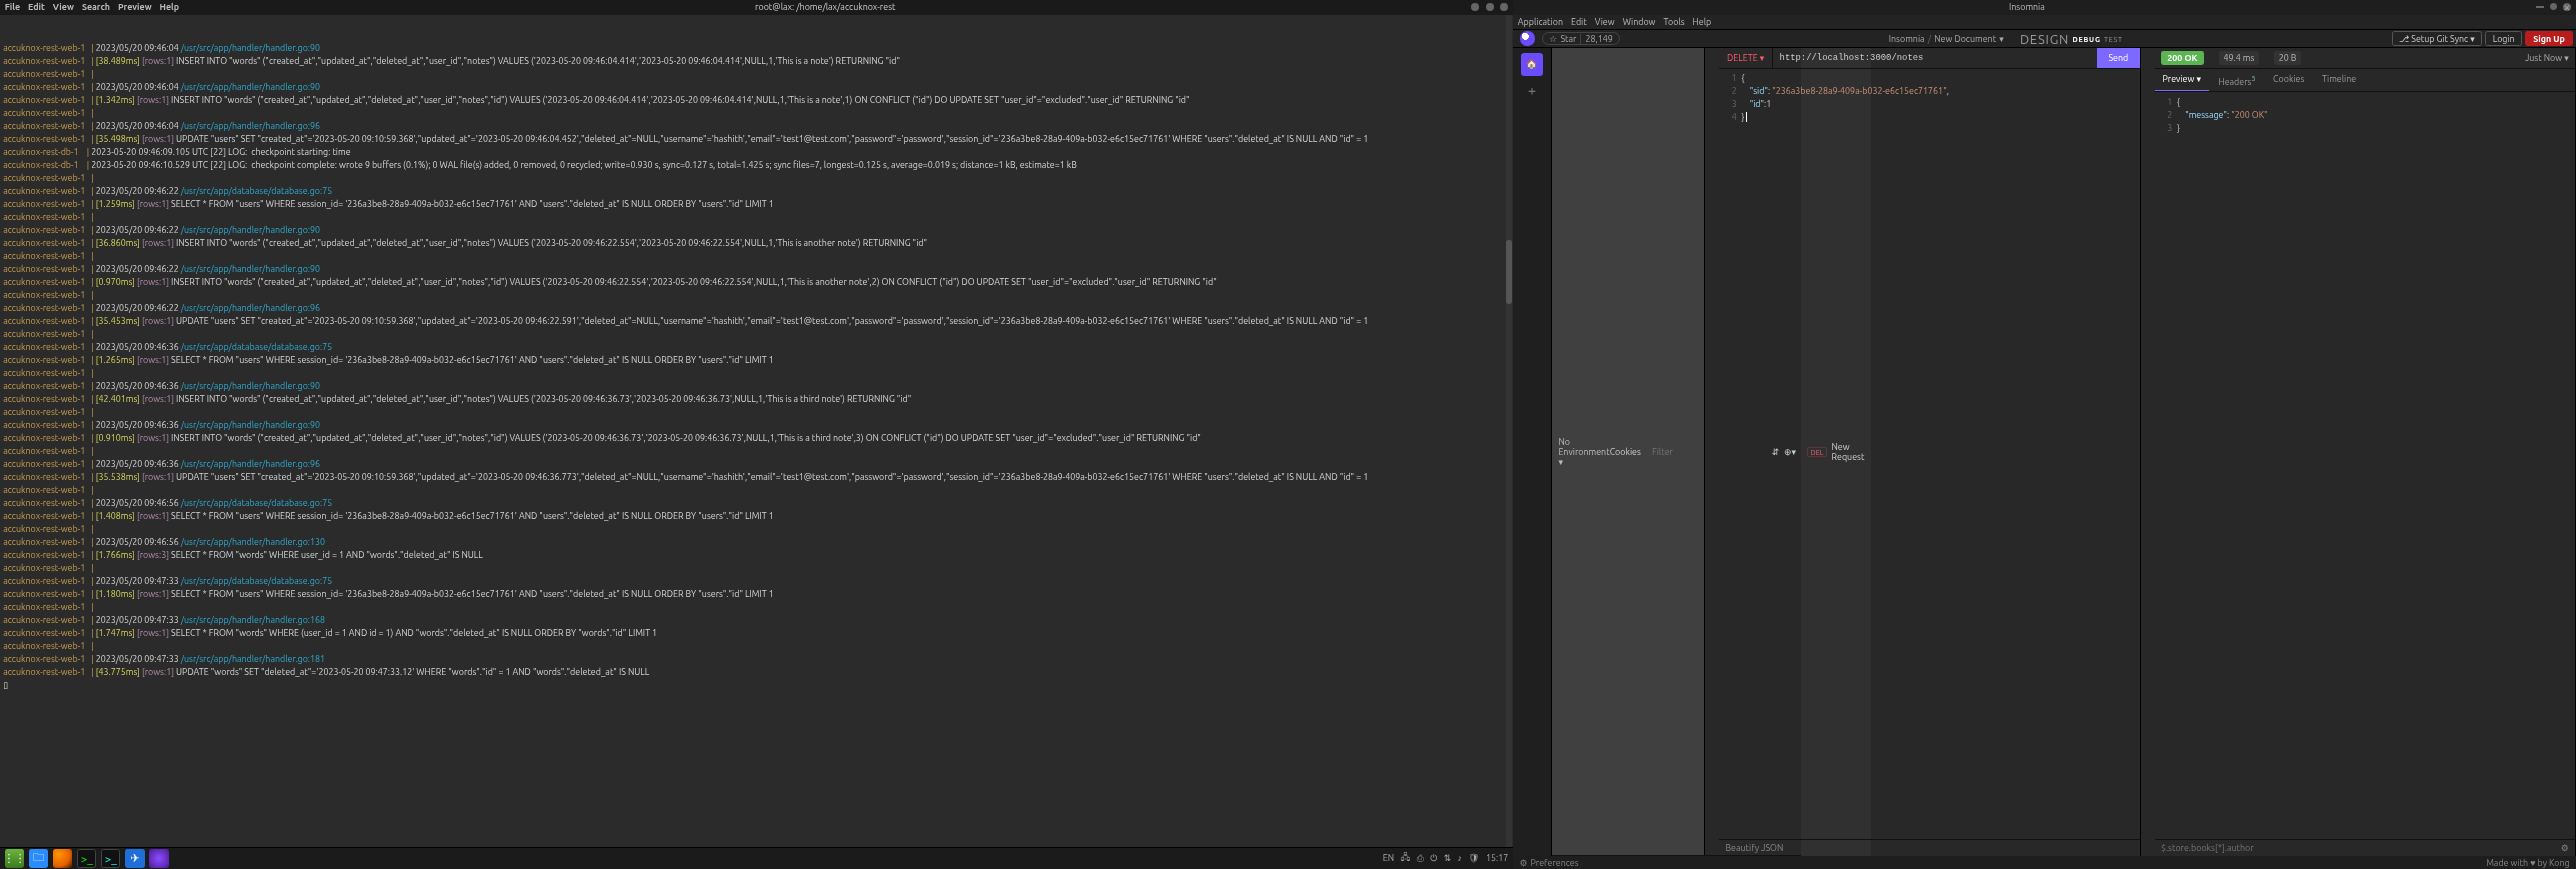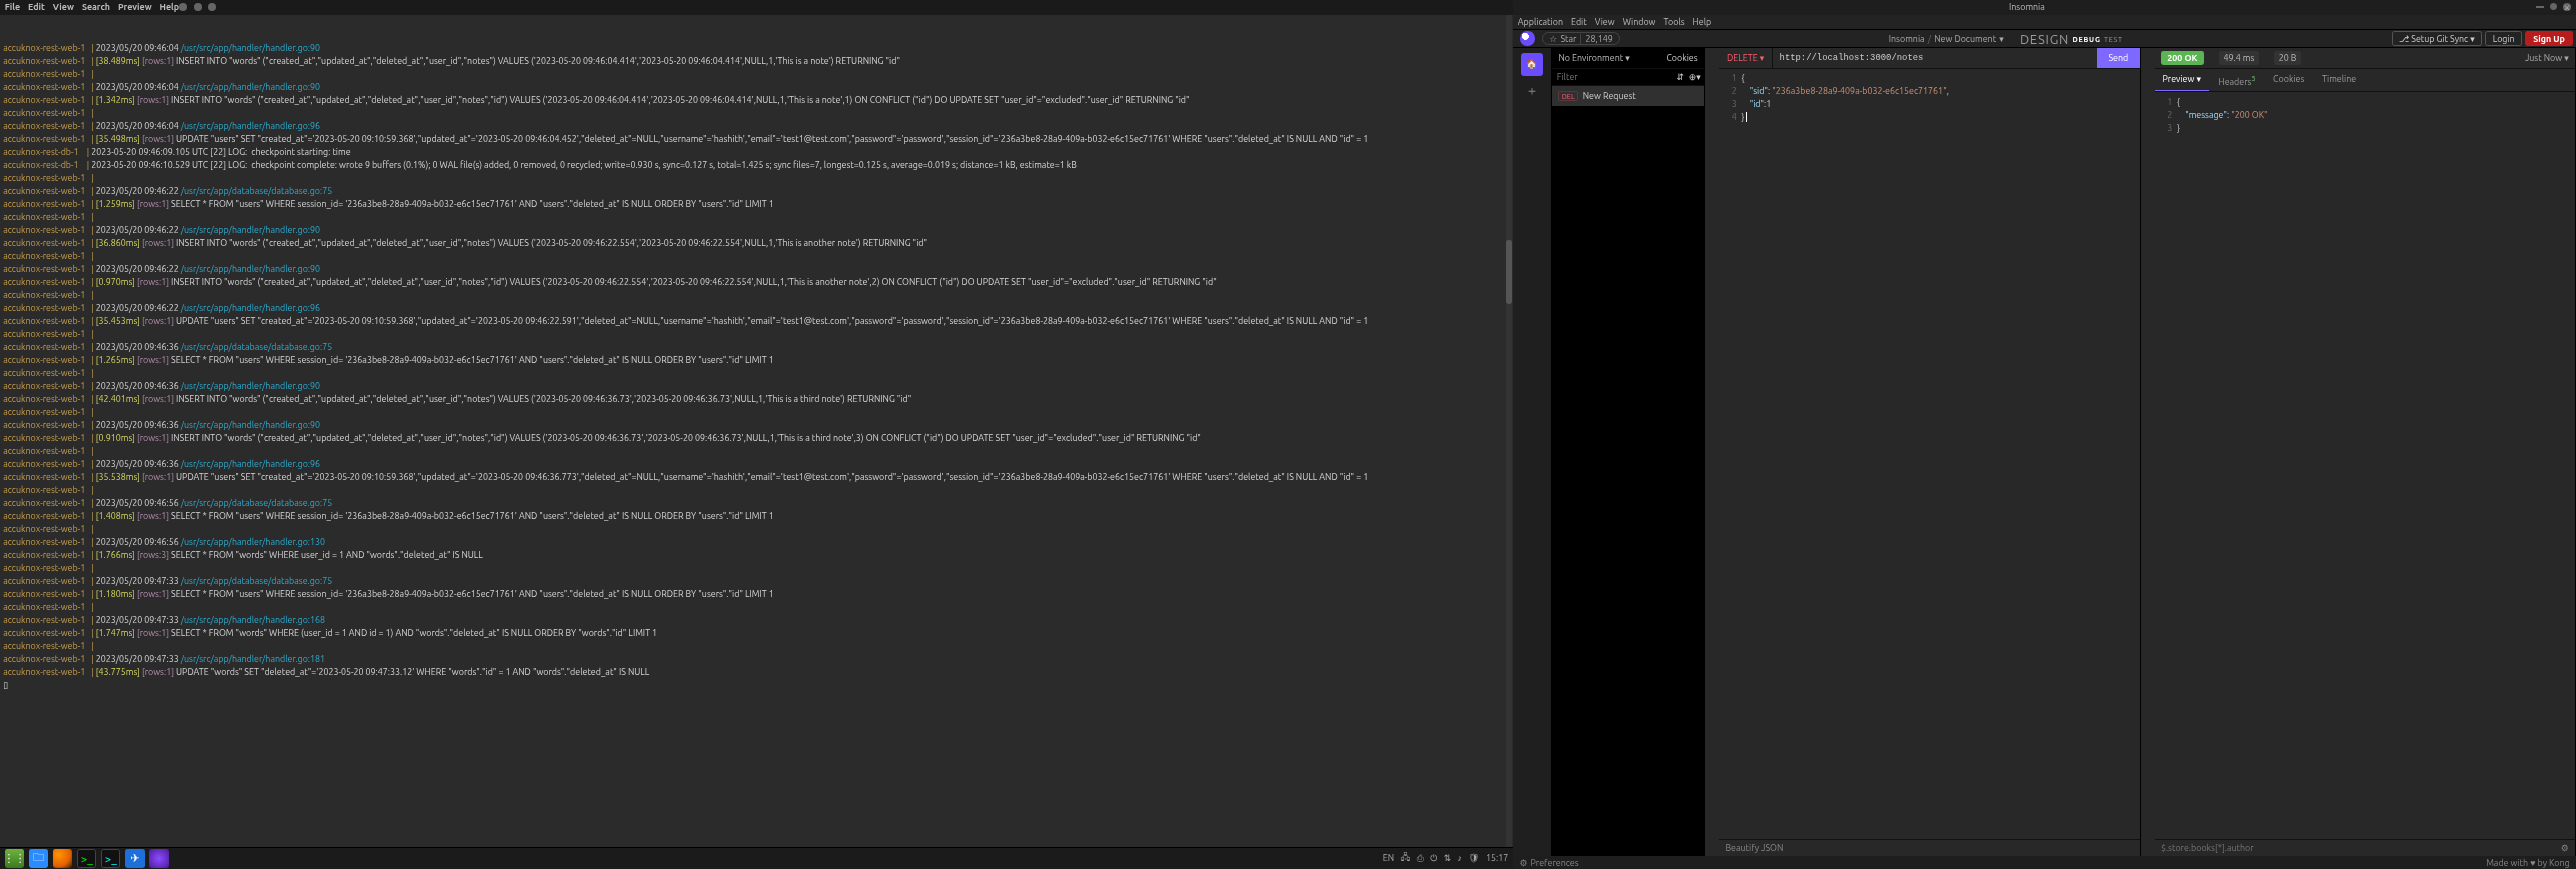--- a/index.html
+++ b/index.html
@@ -55,21 +55,21 @@
 .ins-toolbar .spacer{flex:1;}
 .breadcrumb { display:flex; gap:3.2px; align-items:center; color:#aaa;}
 .breadcrumb .chev{color:#666;}
 .envlabel{color:#999;}
 
 .ins-main { flex:1; display:flex; overflow:hidden;}
 .ins-sidebar { width:39px; background:#1f1f1f; border-right:0.8px solid #000; display:flex; flex-direction:column; align-items:center; gap:6.4px; padding-top:4.8px;}
 .ins-sidebar .home{width:22.5px;height:22.5px;border-radius:3.2px;background:#6b4dff;display:flex;align-items:center;justify-content:center;color:#fff;}
 .ins-sidebar .plus{color:#888;font-size:13px;}
 
-.ins-reqlist { width:153px; background:#000000; border-right:0.8px solid #000; display:flex; flex-direction:column;}
+.ins-reqlist { width:153px; background:#404040; border-right:0.8px solid #000; display:flex; flex-direction:row;}
 .reqlist-head{display:flex;align-items:center;justify-content:space-between;padding:4.8px 6.4px;border-bottom:0.8px solid #111;}
 .reqlist-head .env{color:#bbb;}
 .reqlist-filter{display:flex;align-items:center;gap:4.8px;padding:3.2px 4.8px;border-bottom:0.8px solid #111;}
 .reqlist-filter input{flex:1;background:transparent;border:none;color:#999;outline:none;}
 .reqlist-item{display:flex;align-items:center;gap:4.8px;padding:4.8px 6.4px;}
 .reqlist-item.active{background:#303030;}
 .method-badge{color:#ff5c6c;font-size:7.2px;border:0.8px solid #ff5c6c33;padding:0 2.4px;border-radius:1.6px;}
 
 .ins-center { flex:1; display:flex; overflow:hidden;}
 .req-pane, .res-pane { flex:1; display:flex; flex-direction:column; border-right:0.8px solid #000;margin-left:14px;}
@@ -109,20 +109,21 @@
 <div class="terminal-window">
   <div class="titlebar">
     <div class="menubar" id="term-menu">
         <span>File</span>
         <span>Edit</span>
         <span>View</span>
         <span>Search</span>
         <span>Preview</span>
         <span>Help</span>
       </div>
+    <div class="title-center">root@lax: /home/lax/accuknox-rest</div>
     <div class="winctrl">
       <span class="min"></span>
       <span class="max"></span>
       <span class="close"></span>
     </div>
   </div>
   <div class="term-body">
     <div class="scroll" id="term-lines"><div class="ed-line"><span class="gold">accuknox-rest-web-1   | </span><span class="white">2023/05/20 09:46:04 </span><span class="cyan">/usr/src/app/handler/handler.go:90</span></div><div class="ed-line"><span class="gold">accuknox-rest-web-1   | </span><span class="yellow">[38.489ms] </span><span class="mag">[rows:1] </span><span class="white">INSERT INTO "words" ("created_at","updated_at","deleted_at","user_id","notes") VALUES ('2023-05-20 09:46:04.414','2023-05-20 09:46:04.414',NULL,1,'This is a note') RETURNING "id"</span></div><div class="ed-line"><span class="gold">accuknox-rest-web-1   | </span></div><div class="ed-line"><span class="gold">accuknox-rest-web-1   | </span><span class="white">2023/05/20 09:46:04 </span><span class="cyan">/usr/src/app/handler/handler.go:90</span></div><div class="ed-line"><span class="gold">accuknox-rest-web-1   | </span><span class="yellow">[1.342ms] </span><span class="mag">[rows:1] </span><span class="white">INSERT INTO "words" ("created_at","updated_at","deleted_at","user_id","notes","id") VALUES ('2023-05-20 09:46:04.414','2023-05-20 09:46:04.414',NULL,1,'This is a note',1) ON CONFLICT ("id") DO UPDATE SET "user_id"="excluded"."user_id" RETURNING "id"</span></div><div class="ed-line"><span class="gold">accuknox-rest-web-1   | </span></div><div class="ed-line"><span class="gold">accuknox-rest-web-1   | </span><span class="white">2023/05/20 09:46:04 </span><span class="cyan">/usr/src/app/handler/handler.go:96</span></div><div class="ed-line"><span class="gold">accuknox-rest-web-1   | </span><span class="yellow">[35.498ms] </span><span class="mag">[rows:1] </span><span class="white">UPDATE "users" SET "created_at"='2023-05-20 09:10:59.368',"updated_at"='2023-05-20 09:46:04.452',"deleted_at"=NULL,"username"='hashith',"email"='test1@test.com',"password"='password',"session_id"='236a3be8-28a9-409a-b032-e6c15ec71761' WHERE "users"."deleted_at" IS NULL AND "id" = 1</span></div><div class="ed-line"><span class="gold">accuknox-rest-db-1    | </span><span class="white">2023-05-20 09:46:09.105 UTC [22] LOG:  checkpoint starting: time</span></div><div class="ed-line"><span class="gold">accuknox-rest-db-1    | </span><span class="white">2023-05-20 09:46:10.529 UTC [22] LOG:  checkpoint complete: wrote 9 buffers (0.1%); 0 WAL file(s) added, 0 removed, 0 recycled; write=0.930 s, sync=0.127 s, total=1.425 s; sync files=7, longest=0.125 s, average=0.019 s; distance=1 kB, estimate=1 kB</span></div><div class="ed-line"><span class="gold">accuknox-rest-web-1   | </span></div><div class="ed-line"><span class="gold">accuknox-rest-web-1   | </span><span class="white">2023/05/20 09:46:22 </span><span class="cyan">/usr/src/app/database/database.go:75</span></div><div class="ed-line"><span class="gold">accuknox-rest-web-1   | </span><span class="yellow">[1.259ms] </span><span class="mag">[rows:1] </span><span class="white">SELECT * FROM "users" WHERE session_id= '236a3be8-28a9-409a-b032-e6c15ec71761' AND "users"."deleted_at" IS NULL ORDER BY "users"."id" LIMIT 1</span></div><div class="ed-line"><span class="gold">accuknox-rest-web-1   | </span></div><div class="ed-line"><span class="gold">accuknox-rest-web-1   | </span><span class="white">2023/05/20 09:46:22 </span><span class="cyan">/usr/src/app/handler/handler.go:90</span></div><div class="ed-line"><span class="gold">accuknox-rest-web-1   | </span><span class="yellow">[36.860ms] </span><span class="mag">[rows:1] </span><span class="white">INSERT INTO "words" ("created_at","updated_at","deleted_at","user_id","notes") VALUES ('2023-05-20 09:46:22.554','2023-05-20 09:46:22.554',NULL,1,'This is another note') RETURNING "id"</span></div><div class="ed-line"><span class="gold">accuknox-rest-web-1   | </span></div><div class="ed-line"><span class="gold">accuknox-rest-web-1   | </span><span class="white">2023/05/20 09:46:22 </span><span class="cyan">/usr/src/app/handler/handler.go:90</span></div><div class="ed-line"><span class="gold">accuknox-rest-web-1   | </span><span class="yellow">[0.970ms] </span><span class="mag">[rows:1] </span><span class="white">INSERT INTO "words" ("created_at","updated_at","deleted_at","user_id","notes","id") VALUES ('2023-05-20 09:46:22.554','2023-05-20 09:46:22.554',NULL,1,'This is another note',2) ON CONFLICT ("id") DO UPDATE SET "user_id"="excluded"."user_id" RETURNING "id"</span></div><div class="ed-line"><span class="gold">accuknox-rest-web-1   | </span></div><div class="ed-line"><span class="gold">accuknox-rest-web-1   | </span><span class="white">2023/05/20 09:46:22 </span><span class="cyan">/usr/src/app/handler/handler.go:96</span></div><div class="ed-line"><span class="gold">accuknox-rest-web-1   | </span><span class="yellow">[35.453ms] </span><span class="mag">[rows:1] </span><span class="white">UPDATE "users" SET "created_at"='2023-05-20 09:10:59.368',"updated_at"='2023-05-20 09:46:22.591',"deleted_at"=NULL,"username"='hashith',"email"='test1@test.com',"password"='password',"session_id"='236a3be8-28a9-409a-b032-e6c15ec71761' WHERE "users"."deleted_at" IS NULL AND "id" = 1</span></div><div class="ed-line"><span class="gold">accuknox-rest-web-1   | </span></div><div class="ed-line"><span class="gold">accuknox-rest-web-1   | </span><span class="white">2023/05/20 09:46:36 </span><span class="cyan">/usr/src/app/database/database.go:75</span></div><div class="ed-line"><span class="gold">accuknox-rest-web-1   | </span><span class="yellow">[1.265ms] </span><span class="mag">[rows:1] </span><span class="white">SELECT * FROM "users" WHERE session_id= '236a3be8-28a9-409a-b032-e6c15ec71761' AND "users"."deleted_at" IS NULL ORDER BY "users"."id" LIMIT 1</span></div><div class="ed-line"><span class="gold">accuknox-rest-web-1   | </span></div><div class="ed-line"><span class="gold">accuknox-rest-web-1   | </span><span class="white">2023/05/20 09:46:36 </span><span class="cyan">/usr/src/app/handler/handler.go:90</span></div><div class="ed-line"><span class="gold">accuknox-rest-web-1   | </span><span class="yellow">[42.401ms] </span><span class="mag">[rows:1] </span><span class="white">INSERT INTO "words" ("created_at","updated_at","deleted_at","user_id","notes") VALUES ('2023-05-20 09:46:36.73','2023-05-20 09:46:36.73',NULL,1,'This is a third note') RETURNING "id"</span></div><div class="ed-line"><span class="gold">accuknox-rest-web-1   | </span></div><div class="ed-line"><span class="gold">accuknox-rest-web-1   | </span><span class="white">2023/05/20 09:46:36 </span><span class="cyan">/usr/src/app/handler/handler.go:90</span></div><div class="ed-line"><span class="gold">accuknox-rest-web-1   | </span><span class="yellow">[0.910ms] </span><span class="mag">[rows:1] </span><span class="white">INSERT INTO "words" ("created_at","updated_at","deleted_at","user_id","notes","id") VALUES ('2023-05-20 09:46:36.73','2023-05-20 09:46:36.73',NULL,1,'This is a third note',3) ON CONFLICT ("id") DO UPDATE SET "user_id"="excluded"."user_id" RETURNING "id"</span></div><div class="ed-line"><span class="gold">accuknox-rest-web-1   | </span></div><div class="ed-line"><span class="gold">accuknox-rest-web-1   | </span><span class="white">2023/05/20 09:46:36 </span><span class="cyan">/usr/src/app/handler/handler.go:96</span></div><div class="ed-line"><span class="gold">accuknox-rest-web-1   | </span><span class="yellow">[35.538ms] </span><span class="mag">[rows:1] </span><span class="white">UPDATE "users" SET "created_at"='2023-05-20 09:10:59.368',"updated_at"='2023-05-20 09:46:36.773',"deleted_at"=NULL,"username"='hashith',"email"='test1@test.com',"password"='password',"session_id"='236a3be8-28a9-409a-b032-e6c15ec71761' WHERE "users"."deleted_at" IS NULL AND "id" = 1</span></div><div class="ed-line"><span class="gold">accuknox-rest-web-1   | </span></div><div class="ed-line"><span class="gold">accuknox-rest-web-1   | </span><span class="white">2023/05/20 09:46:56 </span><span class="cyan">/usr/src/app/database/database.go:75</span></div><div class="ed-line"><span class="gold">accuknox-rest-web-1   | </span><span class="yellow">[1.408ms] </span><span class="mag">[rows:1] </span><span class="white">SELECT * FROM "users" WHERE session_id= '236a3be8-28a9-409a-b032-e6c15ec71761' AND "users"."deleted_at" IS NULL ORDER BY "users"."id" LIMIT 1</span></div><div class="ed-line"><span class="gold">accuknox-rest-web-1   | </span></div><div class="ed-line"><span class="gold">accuknox-rest-web-1   | </span><span class="white">2023/05/20 09:46:56 </span><span class="cyan">/usr/src/app/handler/handler.go:130</span></div><div class="ed-line"><span class="gold">accuknox-rest-web-1   | </span><span class="yellow">[1.766ms] </span><span class="mag">[rows:3] </span><span class="white">SELECT * FROM "words" WHERE user_id = 1 AND "words"."deleted_at" IS NULL</span></div><div class="ed-line"><span class="gold">accuknox-rest-web-1   | </span></div><div class="ed-line"><span class="gold">accuknox-rest-web-1   | </span><span class="white">2023/05/20 09:47:33 </span><span class="cyan">/usr/src/app/database/database.go:75</span></div><div class="ed-line"><span class="gold">accuknox-rest-web-1   | </span><span class="yellow">[1.180ms] </span><span class="mag">[rows:1] </span><span class="white">SELECT * FROM "users" WHERE session_id= '236a3be8-28a9-409a-b032-e6c15ec71761' AND "users"."deleted_at" IS NULL ORDER BY "users"."id" LIMIT 1</span></div><div class="ed-line"><span class="gold">accuknox-rest-web-1   | </span></div><div class="ed-line"><span class="gold">accuknox-rest-web-1   | </span><span class="white">2023/05/20 09:47:33 </span><span class="cyan">/usr/src/app/handler/handler.go:168</span></div><div class="ed-line"><span class="gold">accuknox-rest-web-1   | </span><span class="yellow">[1.747ms] </span><span class="mag">[rows:1] </span><span class="white">SELECT * FROM "words" WHERE (user_id = 1 AND id = 1) AND "words"."deleted_at" IS NULL ORDER BY "words"."id" LIMIT 1</span></div><div class="ed-line"><span class="gold">accuknox-rest-web-1   | </span></div><div class="ed-line"><span class="gold">accuknox-rest-web-1   | </span><span class="white">2023/05/20 09:47:33 </span><span class="cyan">/usr/src/app/handler/handler.go:181</span></div><div class="ed-line"><span class="gold">accuknox-rest-web-1   | </span><span class="yellow">[43.775ms] </span><span class="mag">[rows:1] </span><span class="white">UPDATE "words" SET "deleted_at"='2023-05-20 09:47:33.12' WHERE "words"."id" = 1 AND "words"."deleted_at" IS NULL</span></div><div class="ed-line"><span class="white">▯</span></div></div>
     <div class="sb"><div class="thumb"></div></div>
   </div>

